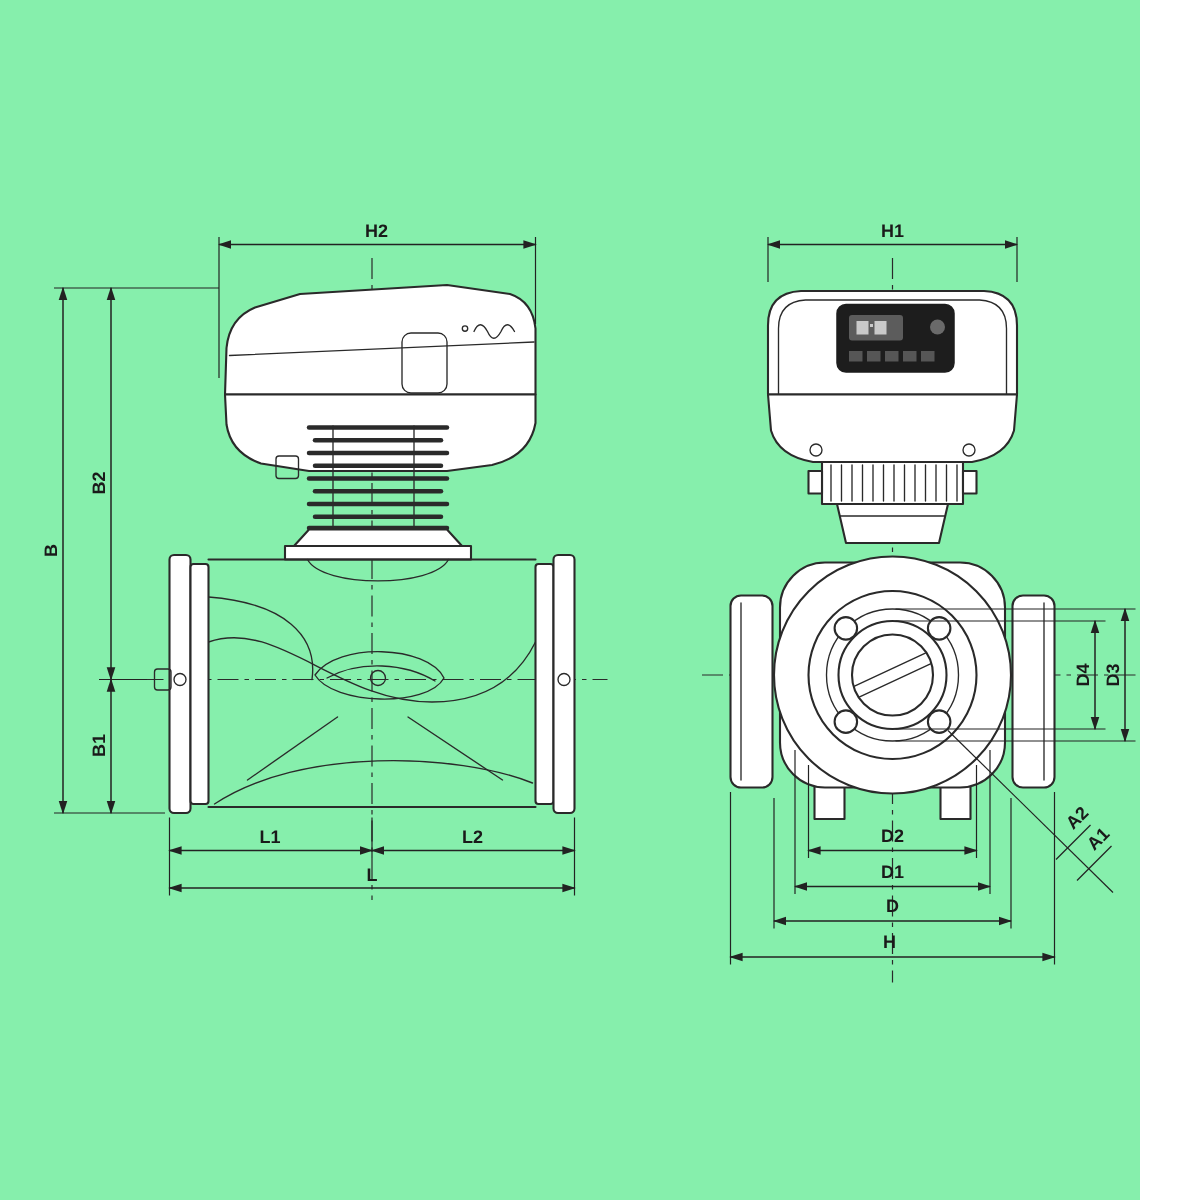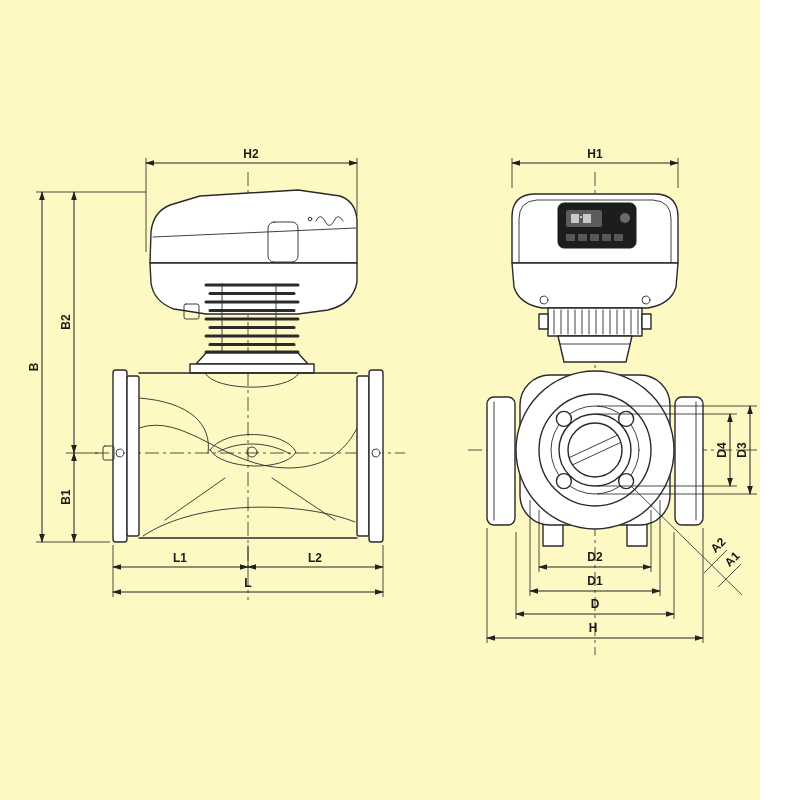--- a/index.html
+++ b/index.html
@@ -1,16 +1,16 @@
 <!DOCTYPE html>
 <html><head>
 <meta charset="utf-8">
 <style>
   html,body { margin:0; padding:0; background:#ffffff; }
-  .page { width:760px; height:800px; background:#fef9c3; position:relative; overflow:hidden; }
+  .page { width:760px; height:800px; background:#86efac; position:relative; overflow:hidden; }
   svg { display:block; }
   .part   { fill:none; stroke:#2a2a2a; stroke-width:1.4; stroke-linejoin:round; stroke-linecap:round; }
   .fillw  { fill:#ffffff; }
   .thin   { fill:none; stroke:#2a2a2a; stroke-width:0.9; stroke-linejoin:round; stroke-linecap:round; }
   .fin    { stroke:#2a2a2a; stroke-width:3; stroke-linecap:round; }
   .dim    { stroke:#222222; stroke-width:1; marker-start:url(#arr); marker-end:url(#arr); }
   .ext    { stroke:#222222; stroke-width:0.8; }
   .cl     { fill:none; stroke:#2a2a2a; stroke-width:0.8; stroke-dasharray:14 4 3 4; }
   .dark   { fill:#1d1d1d; stroke:#1d1d1d; }
   text.dimlbl { font-family:"Liberation Sans", sans-serif; font-size:12px; font-weight:700; fill:#1a1a1a; text-anchor:middle; }

